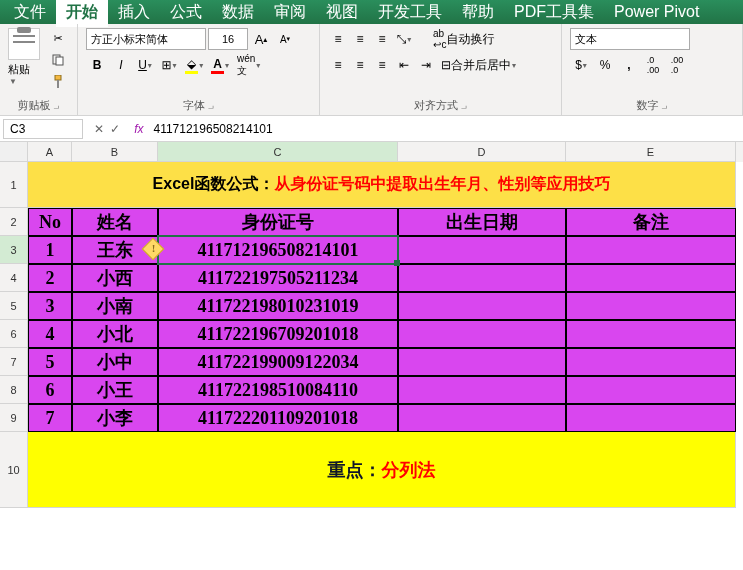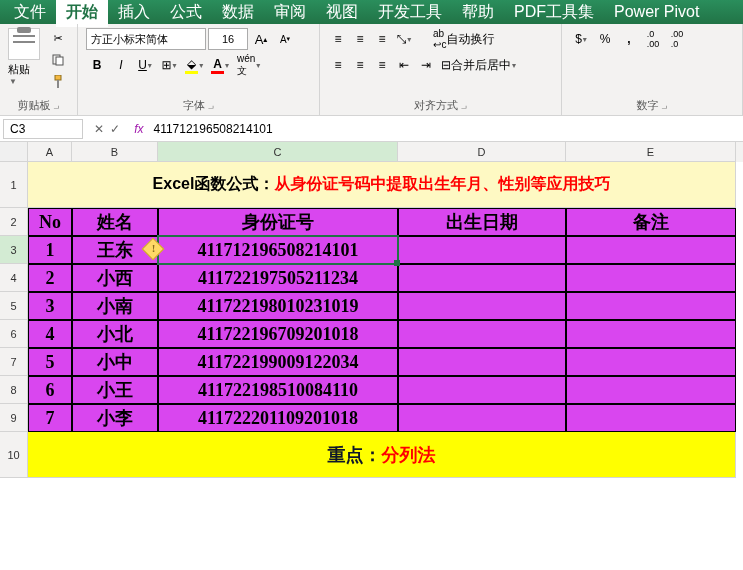--- a/index.html
+++ b/index.html
@@ -31,21 +31,21 @@
 .formula{flex:1;font-size:12px;padding:2px 4px}
 .sheet{position:relative;background:#fff}
 .colheads{display:flex;height:20px;background:#f3f2f1}
 .corner2{width:28px;border-right:1px solid #d4d4d4;border-bottom:1px solid #d4d4d4;background:#f0f0f0}
 .ch{border-right:1px solid #d4d4d4;border-bottom:1px solid #d4d4d4;text-align:center;font-size:11px;color:#333;line-height:20px;background:#f3f2f1}
 .ch.sel{background:#d3ebd3}
 .row{display:flex}
 .rh{width:28px;border-right:1px solid #d4d4d4;border-bottom:1px solid #d4d4d4;text-align:center;font-size:11px;color:#333;background:#f3f2f1;display:flex;align-items:center;justify-content:center}
 .rh.sel{background:#d3ebd3}
 .cell{border-right:1px solid #d4d4d4;border-bottom:1px solid #d4d4d4;display:flex;align-items:center;justify-content:center;font-size:12px;position:relative}
-.titlecell{background:#fef9c3;font-size:16px;font-weight:bold}
+.titlecell{background:#fde047;font-size:16px;font-weight:bold}
 .titlecell .black{color:#000}
 .titlecell .red{color:#ff0000}
 .datacell{font-size:18px;font-weight:bold;font-family:"SimSun",serif;background:#d946ef}
 .databorder{border:1px solid #000!important}
 .selcell{outline:2px solid #217346;outline-offset:-1px;z-index:2}
 .selcell::after{content:"";position:absolute;right:-3px;bottom:-3px;width:6px;height:6px;background:#217346}
 .warnflag{position:absolute;left:-14px;top:4px;width:16px;height:16px;background:#ffd966;border:1px solid #c9a02c;transform:rotate(45deg)}
 .warnflag::after{content:"!";position:absolute;transform:rotate(-45deg);left:5px;top:0;font-size:11px;color:#8c6d1f;font-weight:bold}
 .footcell{background:#ffff00;font-size:18px;font-weight:bold}
 .footcell .dk{color:#0f172a}
@@ -158,20 +158,23 @@
             <span class="dd">▾</span>
           </span>
       </div>
     </div>
     <div class="rlabel"><span>对齐方式</span> <span class="corner">⨼</span></div>
   </div>
 
   <div class="rgroup" style="flex:1">
     <div>
       <div class="fontrow">
+        <input class="fontname" style="width: 120px;" value="文本">
+      </div>
+      <div class="fontrow">
         <span class="fbtn">$<span class="dd">▾</span></span>
         <span class="fbtn">%</span>
         <span class="fbtn">
             <b>,</b>
           </span>
         <span class="fbtn" style="font-size:9px">.0<br>.00</span>
         <span class="fbtn" style="font-size:9px">.00<br>.0</span>
       </div>
     </div>
     <div class="rlabel"><span>数字</span> <span class="corner">⨼</span></div>
@@ -267,20 +270,20 @@
       <div class="row" style="height: 28px;">
         <div class="rh">9</div>
         <div class="cell datacell databorder cA">7</div>
         <div class="cell datacell databorder cB">小李</div>
         <div class="cell datacell databorder cC">411722201109201018</div>
         <div class="cell datacell databorder cD"></div>
         <div class="cell datacell databorder cE"></div>
       </div>
     </div>
 
-  <div class="row" style="height:46px">
+  <div class="row" style="height:76px">
     <div class="rh">10</div>
     <div class="cell footcell" style="width:708px">
       <span class="dk">重点：</span>
         <span class="rd">分列法</span>
     </div>
   </div>
 </div>
 
 </body></html>

